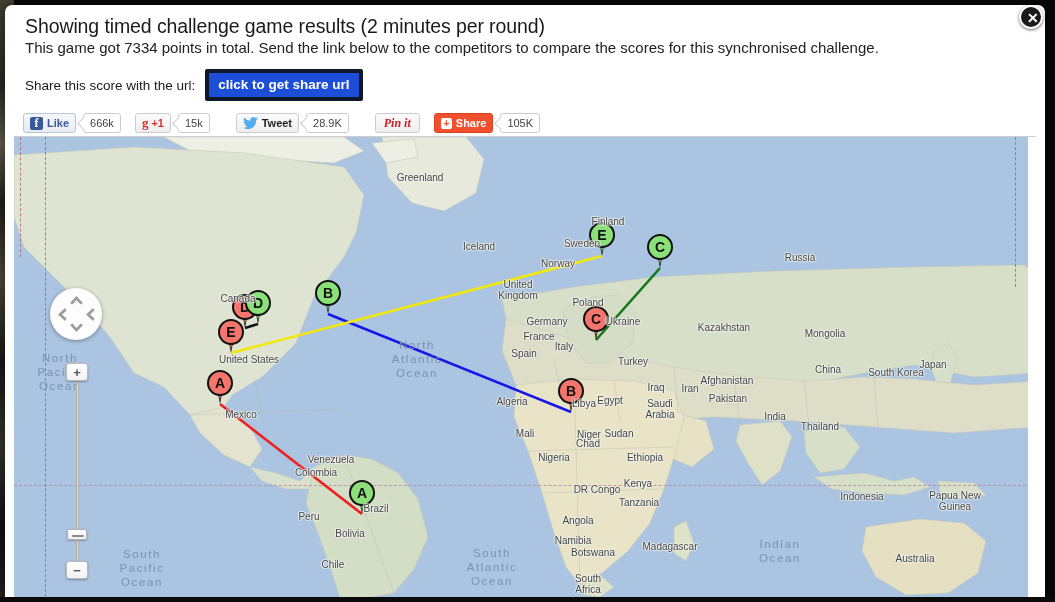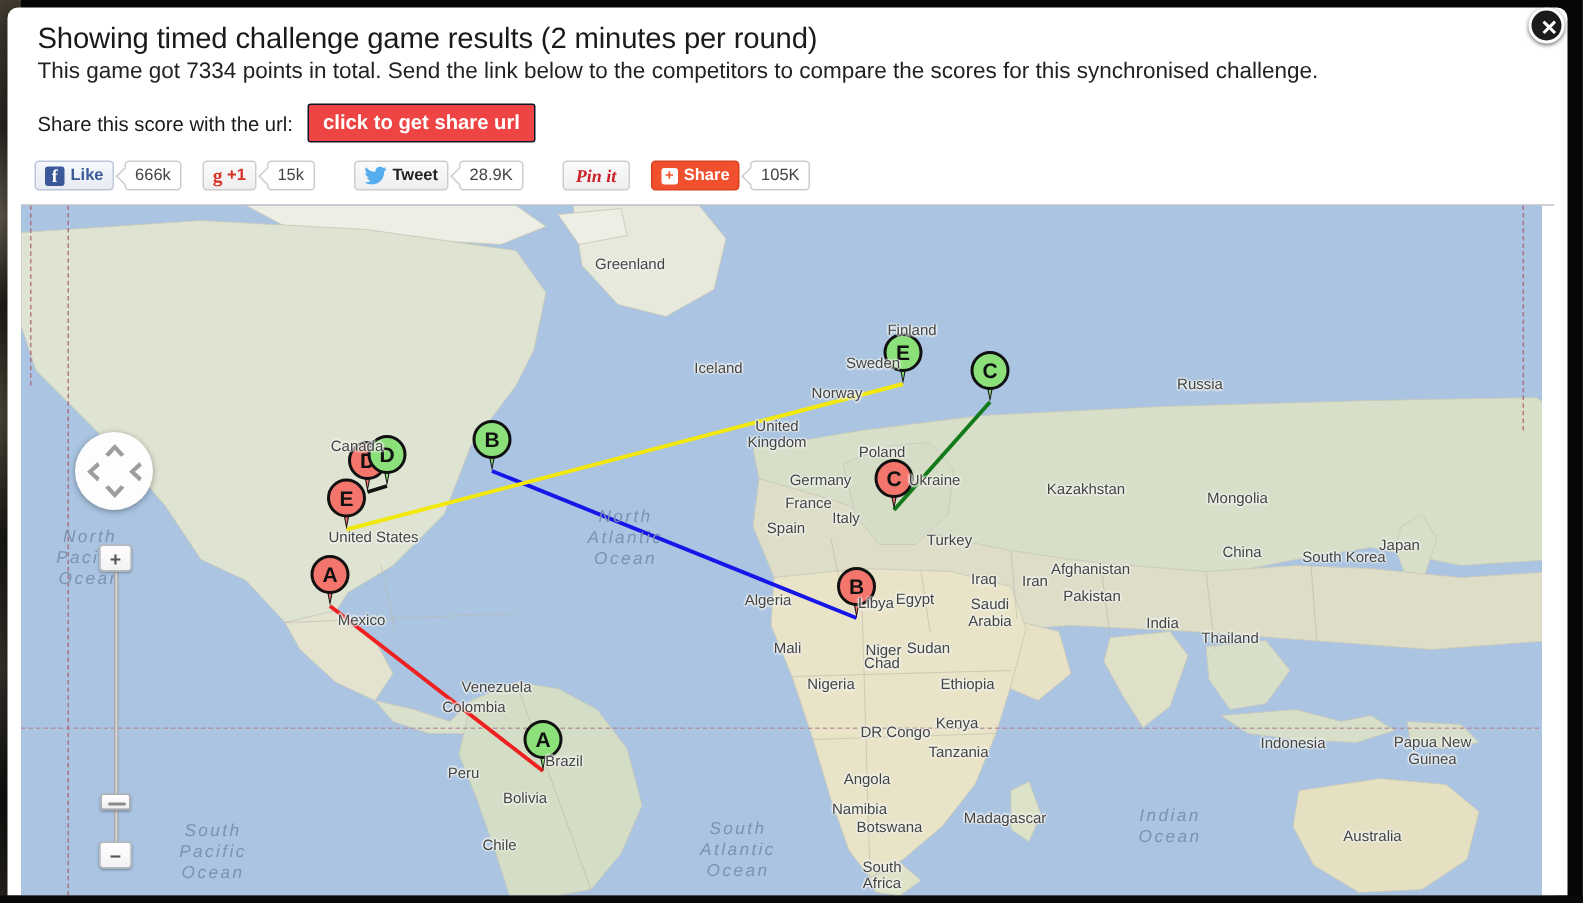--- a/index.html
+++ b/index.html
@@ -60,23 +60,23 @@
     font-size: 15px;
     color: #222;
     line-height: 16px;
   }
   .share-row {
     margin: 13px 0 0 0;
     display: flex; align-items: center; gap: 10px;
   }
   .share-row .lbl { font-size: 13.5px; color: #1a1a1a; }
   #share-url-btn {
-    background: #ef4444;
+    background: #1d4ed8;
     color: #fff;
-    border: 1px solid #0f172a;
+    border: 4px solid #0f172a;
     border-radius: 2px;
     font-size: 13.5px;
     font-weight: bold;
     padding: 4px 9px 5px 9px;
     cursor: pointer;
     font-family: "Liberation Sans", sans-serif;
     line-height: 15px;
   }
 
   
@@ -192,21 +192,20 @@
     text-shadow: 1px 0 1px #f1f3ef, -1px 0 1px #f1f3ef, 0 1px 1px #f1f3ef, 0 -1px 1px #f1f3ef;
     transform: translate(-50%,-50%);
     pointer-events: none;
     line-height: 11px;
     text-align: center;
   }
   .lbl-ocean {
     position: absolute;
     font-size: 11.5px;
     color: #7b92b0;
-    font-style: italic;
     letter-spacing: 1.6px;
     white-space: pre-line;
     transform: translate(-50%,-50%);
     text-align: center;
     line-height: 14px;
     pointer-events:none;
   }
 
   
   .pin {

